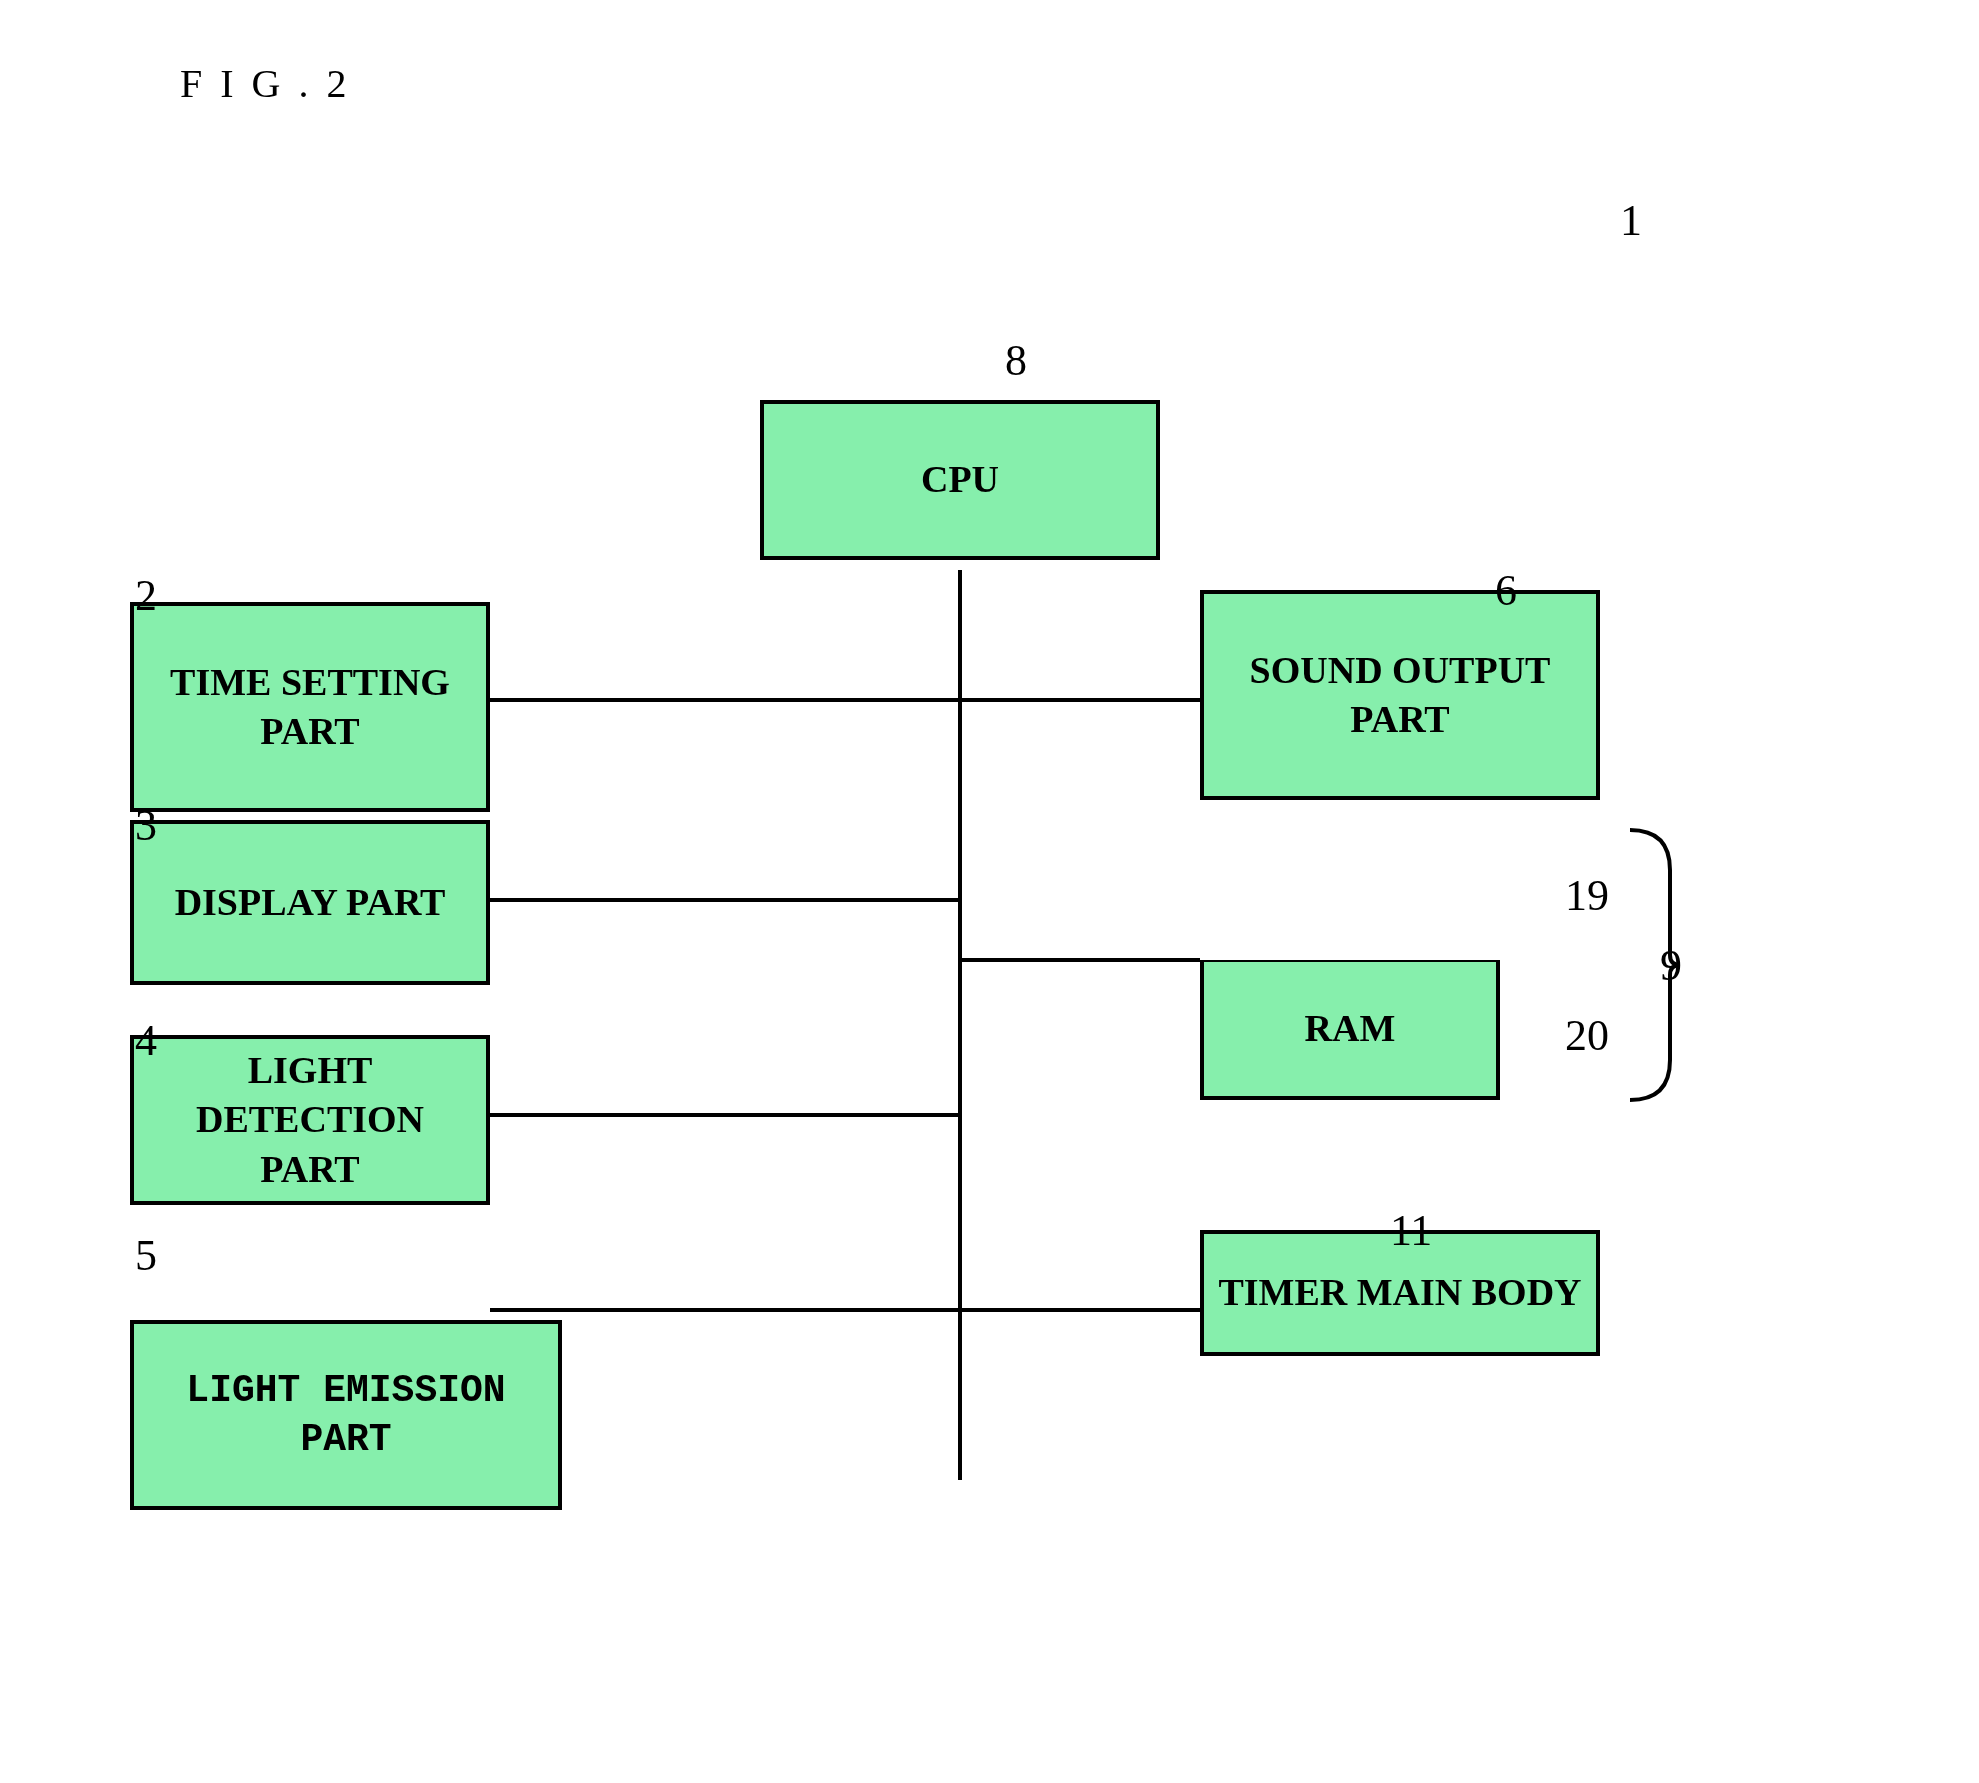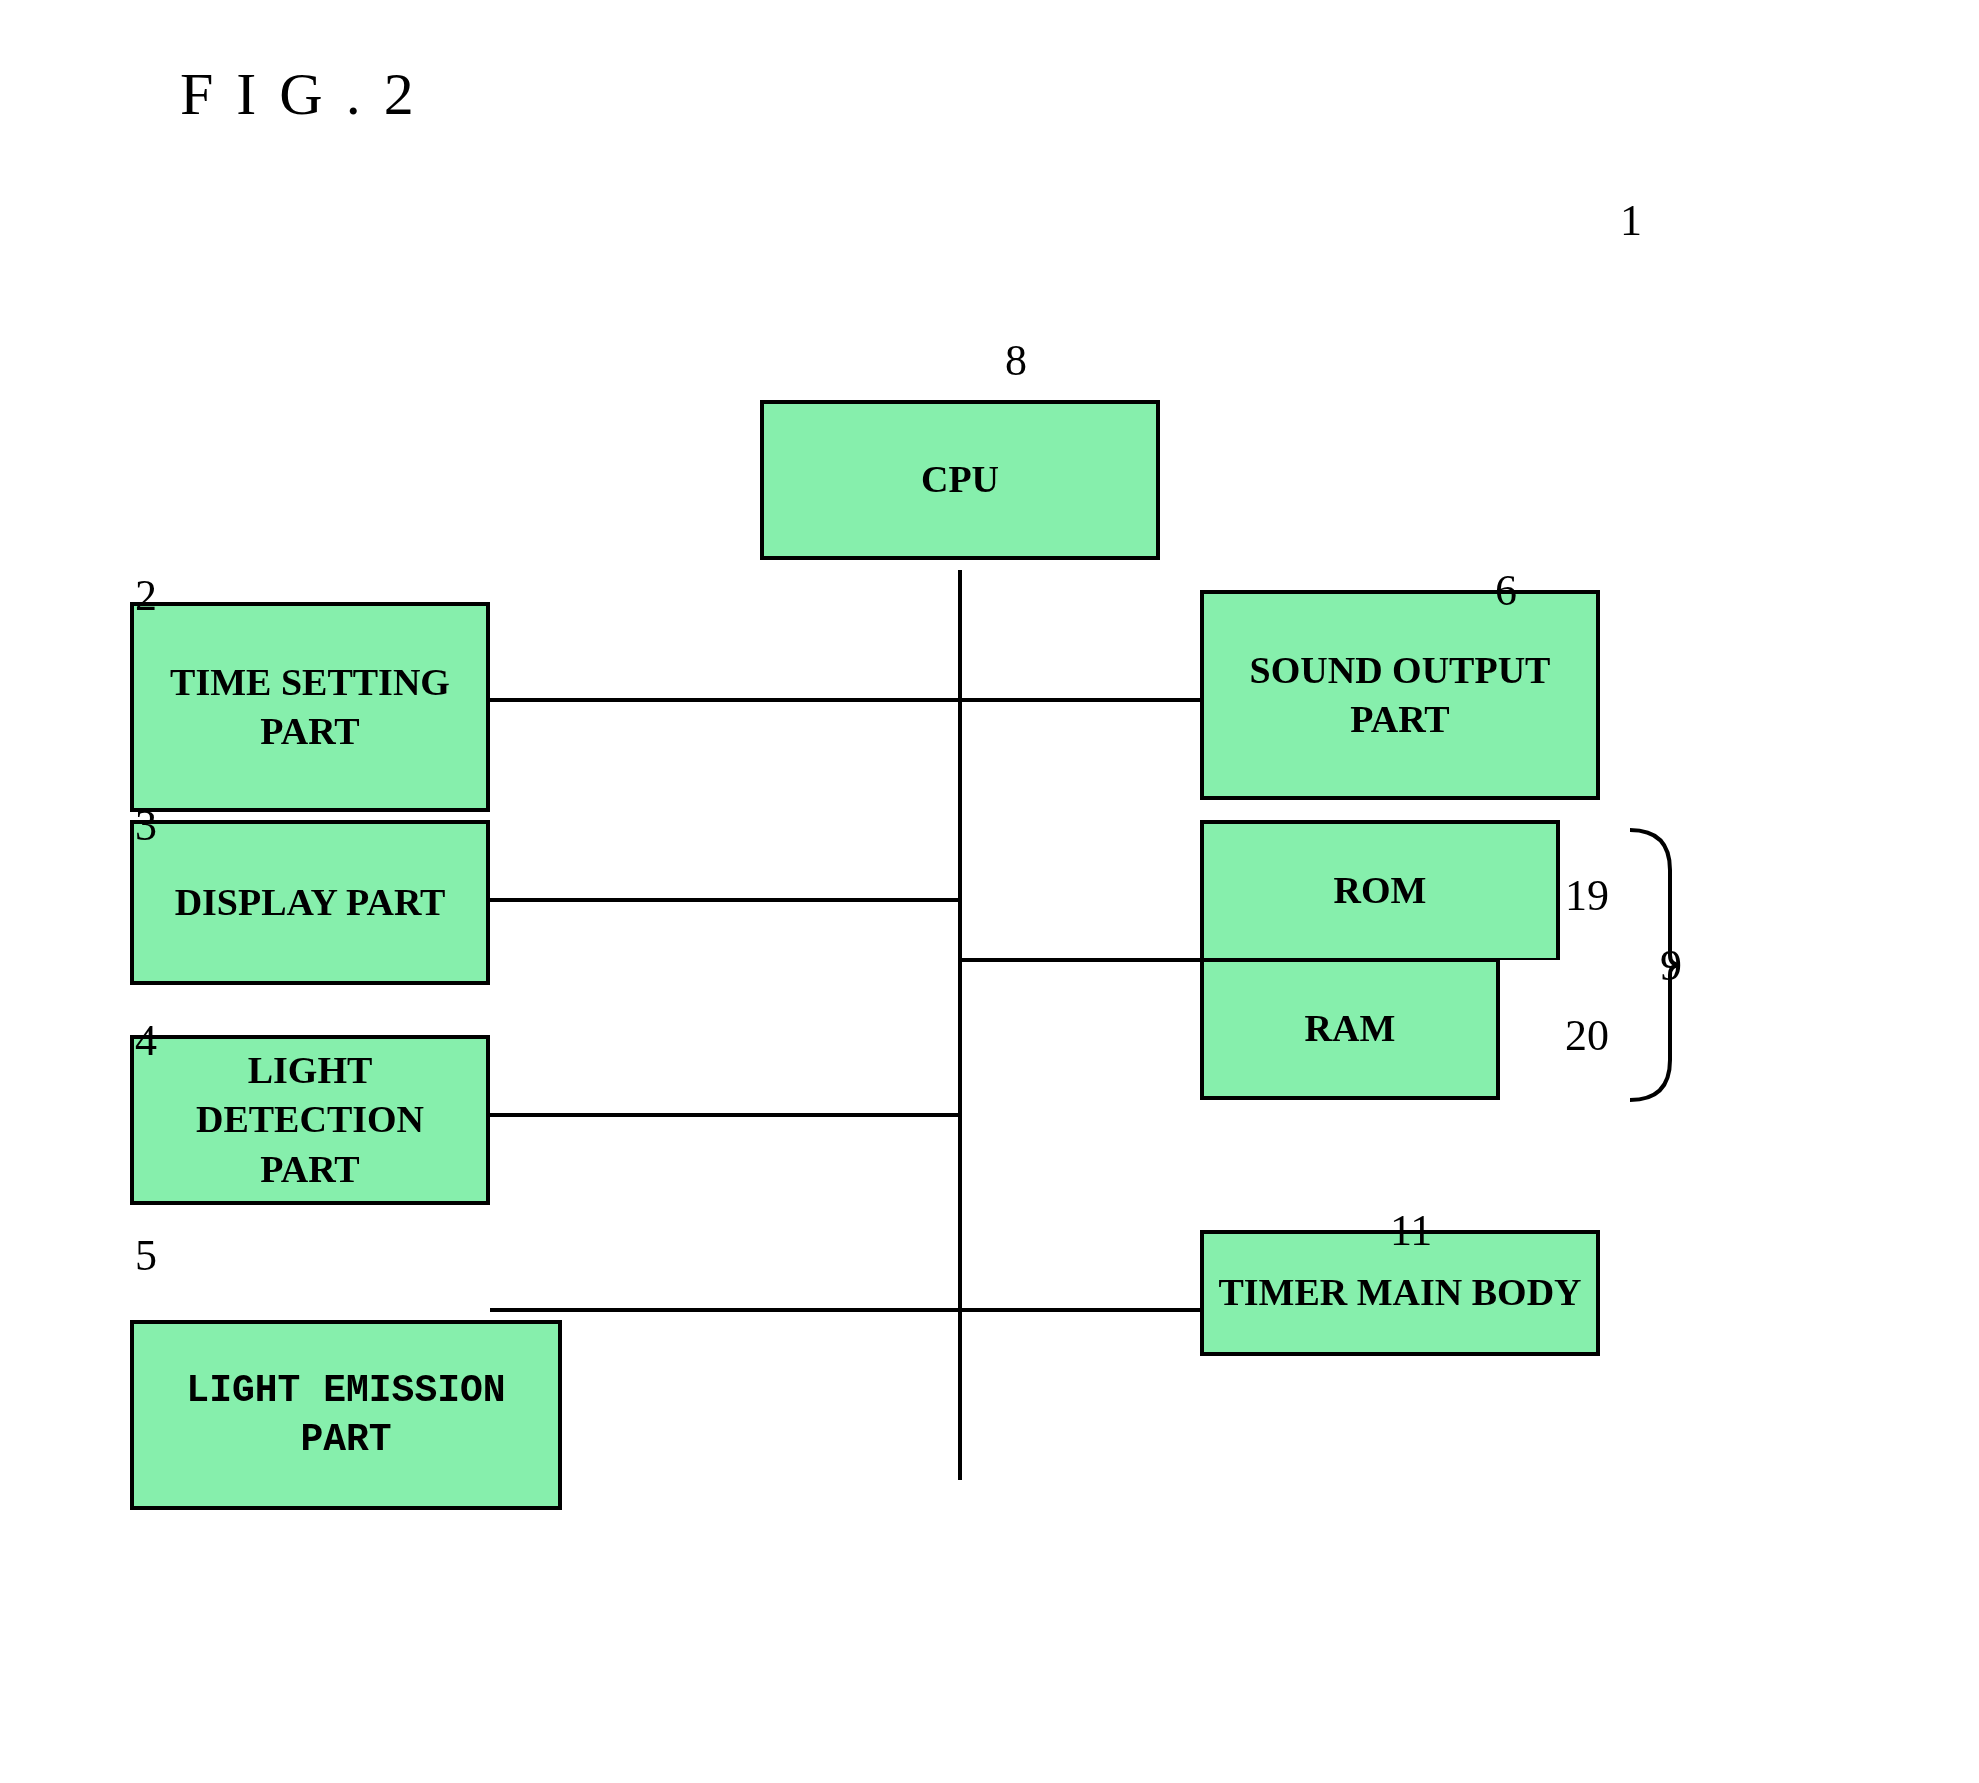--- a/index.html
+++ b/index.html
@@ -15,21 +15,21 @@
       position: absolute;
       top: 0;
       left: 0;
       width: 100%;
       height: 100%;
     }
     .fig-label {
       position: absolute;
       top: 60px;
       left: 180px;
-      font-size: 60px;
+      font-size: 40px;
       font-weight: normal;
       letter-spacing: 4px;
     }
     .ref-number {
       position: absolute;
       font-size: 44px;
       font-weight: normal;
     }
     .block {
       position: absolute;
@@ -102,21 +102,20 @@
   </div>
 
   <div class="ref-number" style="top: 565px; left: 1495px;">6</div>
 
   <div class="block" style="left: 130px; top: 820px; width: 360px; height: 165px;">
     <span style="white-space:pre-line;">DISPLAY PART</span>
   </div>
 
   <div class="ref-number" style="top: 800px; left: 135px;">3</div>
 
-  <div class="block" style="left: 1200px; top: 820px; width: 360px; height: 140px; border-bottom: 2px solid #000;">ROM</div>
 
   <div class="block" style="left: 1200px; top: 960px; width: 300px; height: 140px; border-top: 2px solid #000;">RAM</div>
 
   <div class="ref-number" style="top: 870px; left: 1565px; text-align: right;">19</div>
 
   <div class="ref-number" style="top: 1010px; left: 1565px;">20</div>
 
   <div class="ref-number" style="top: 940px; left: 1660px;">9</div>
 
   <svg style="position:absolute; top:820px; left:1620px; width:60px; height:290px;">

